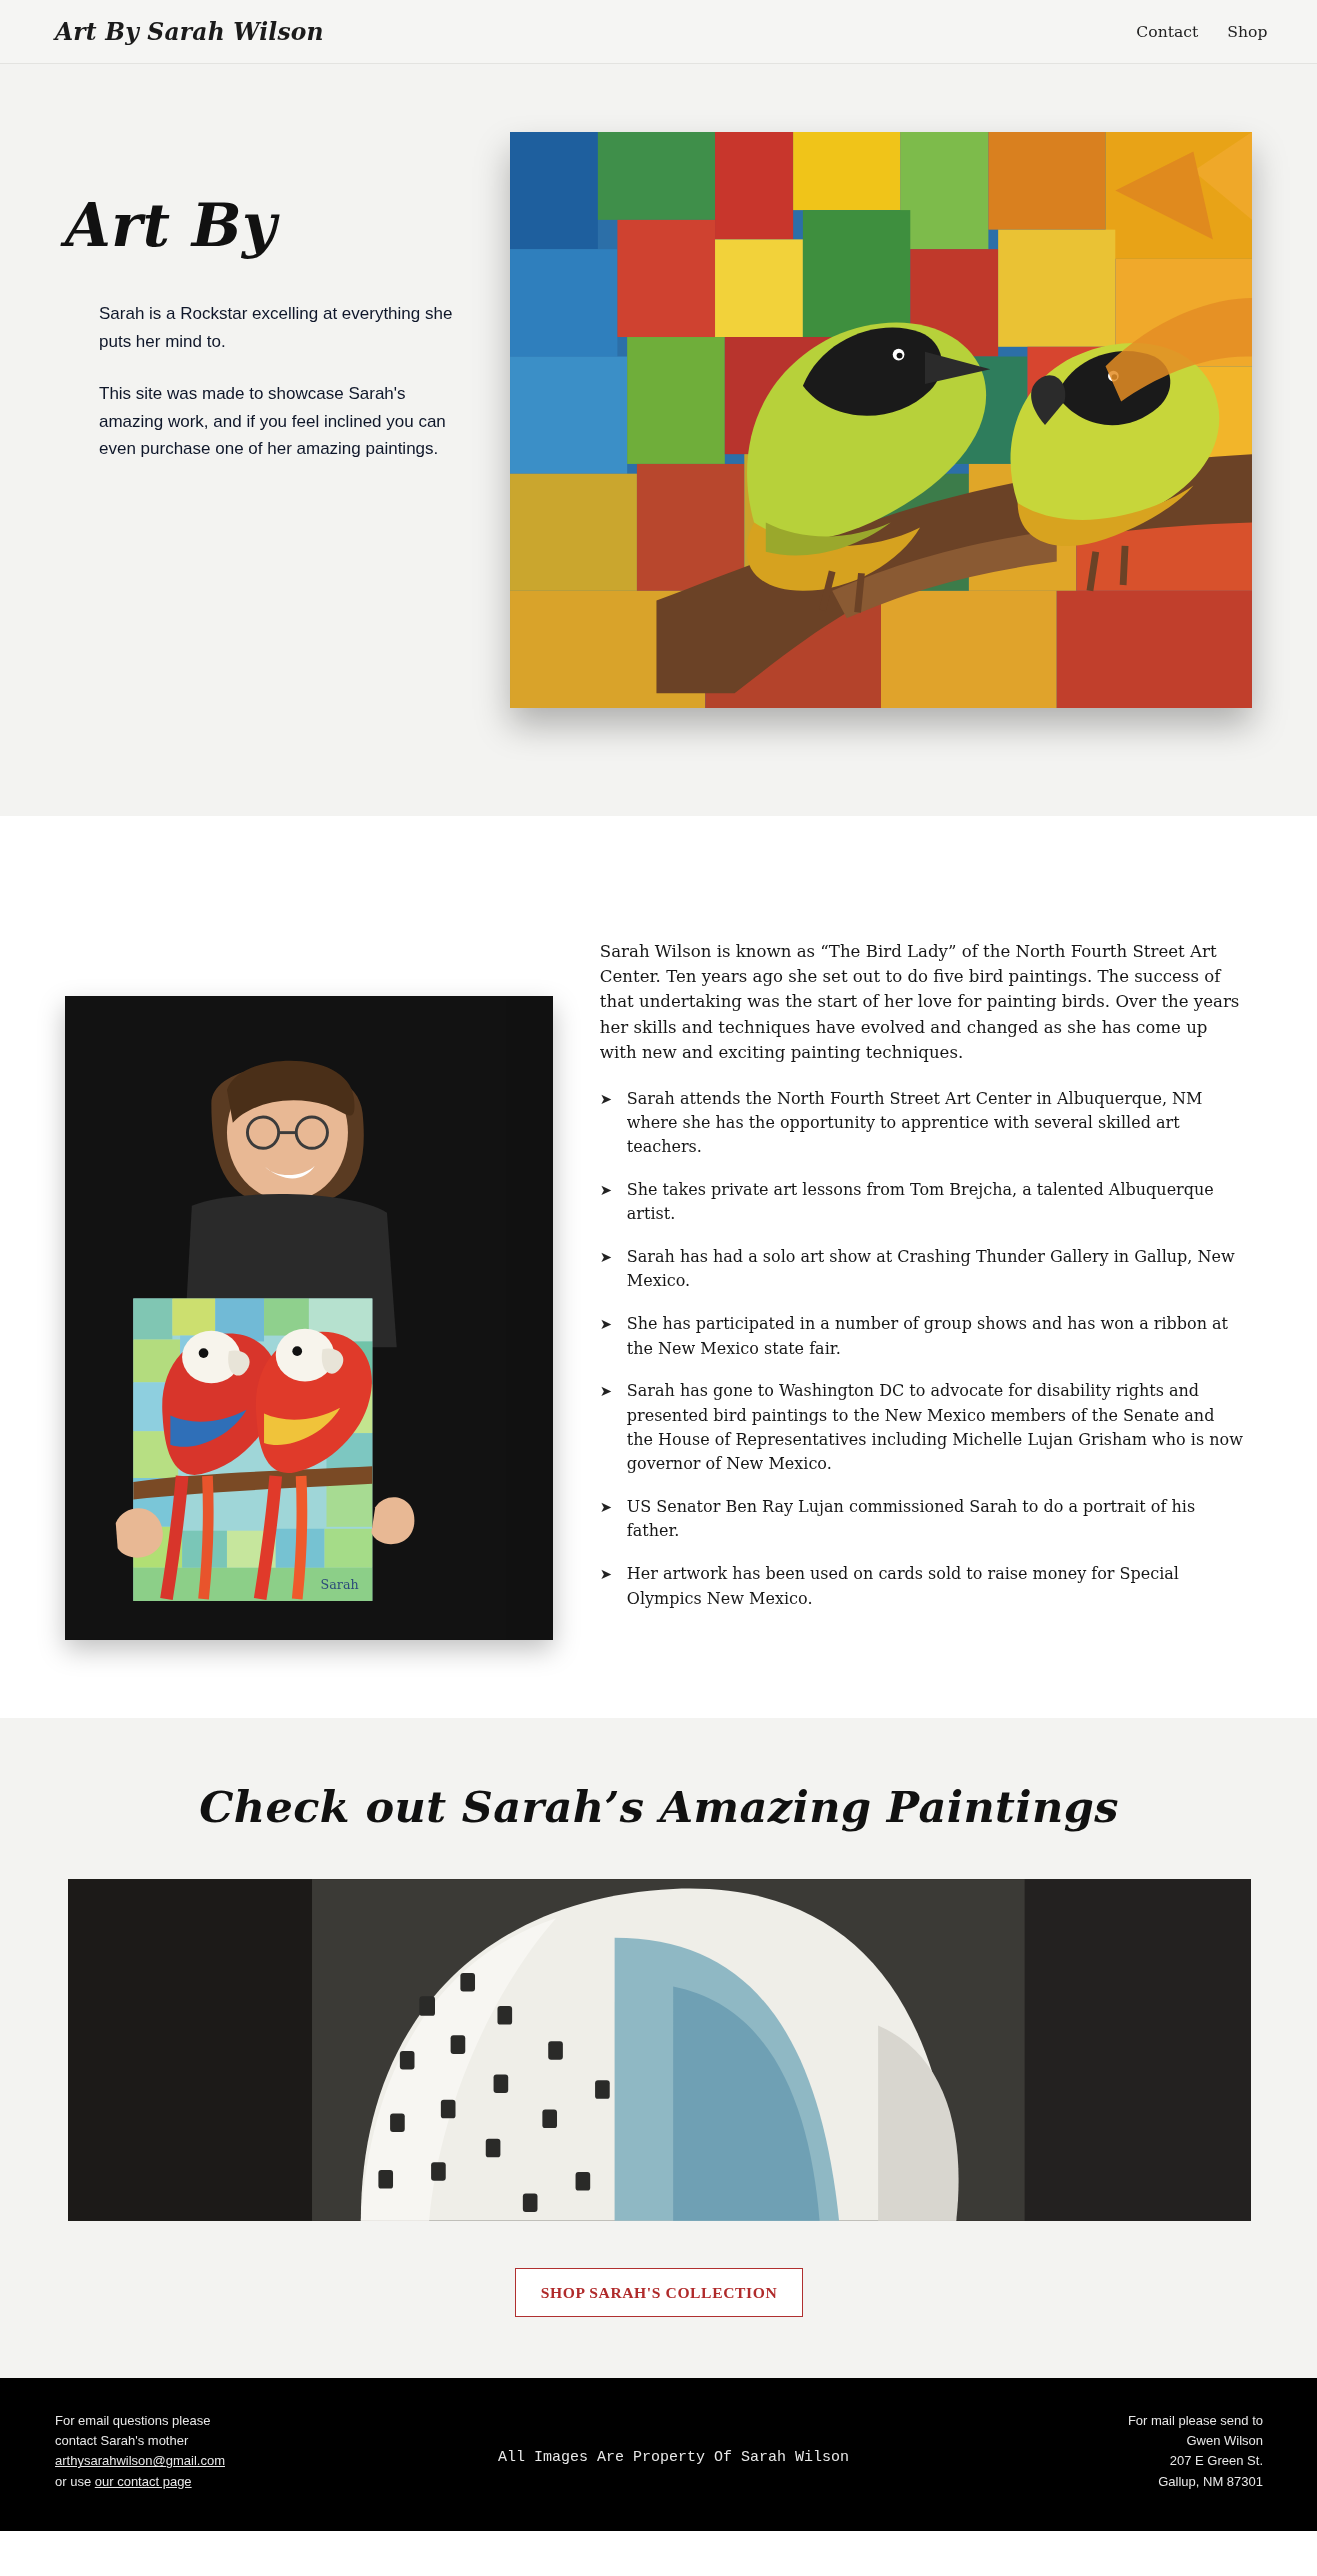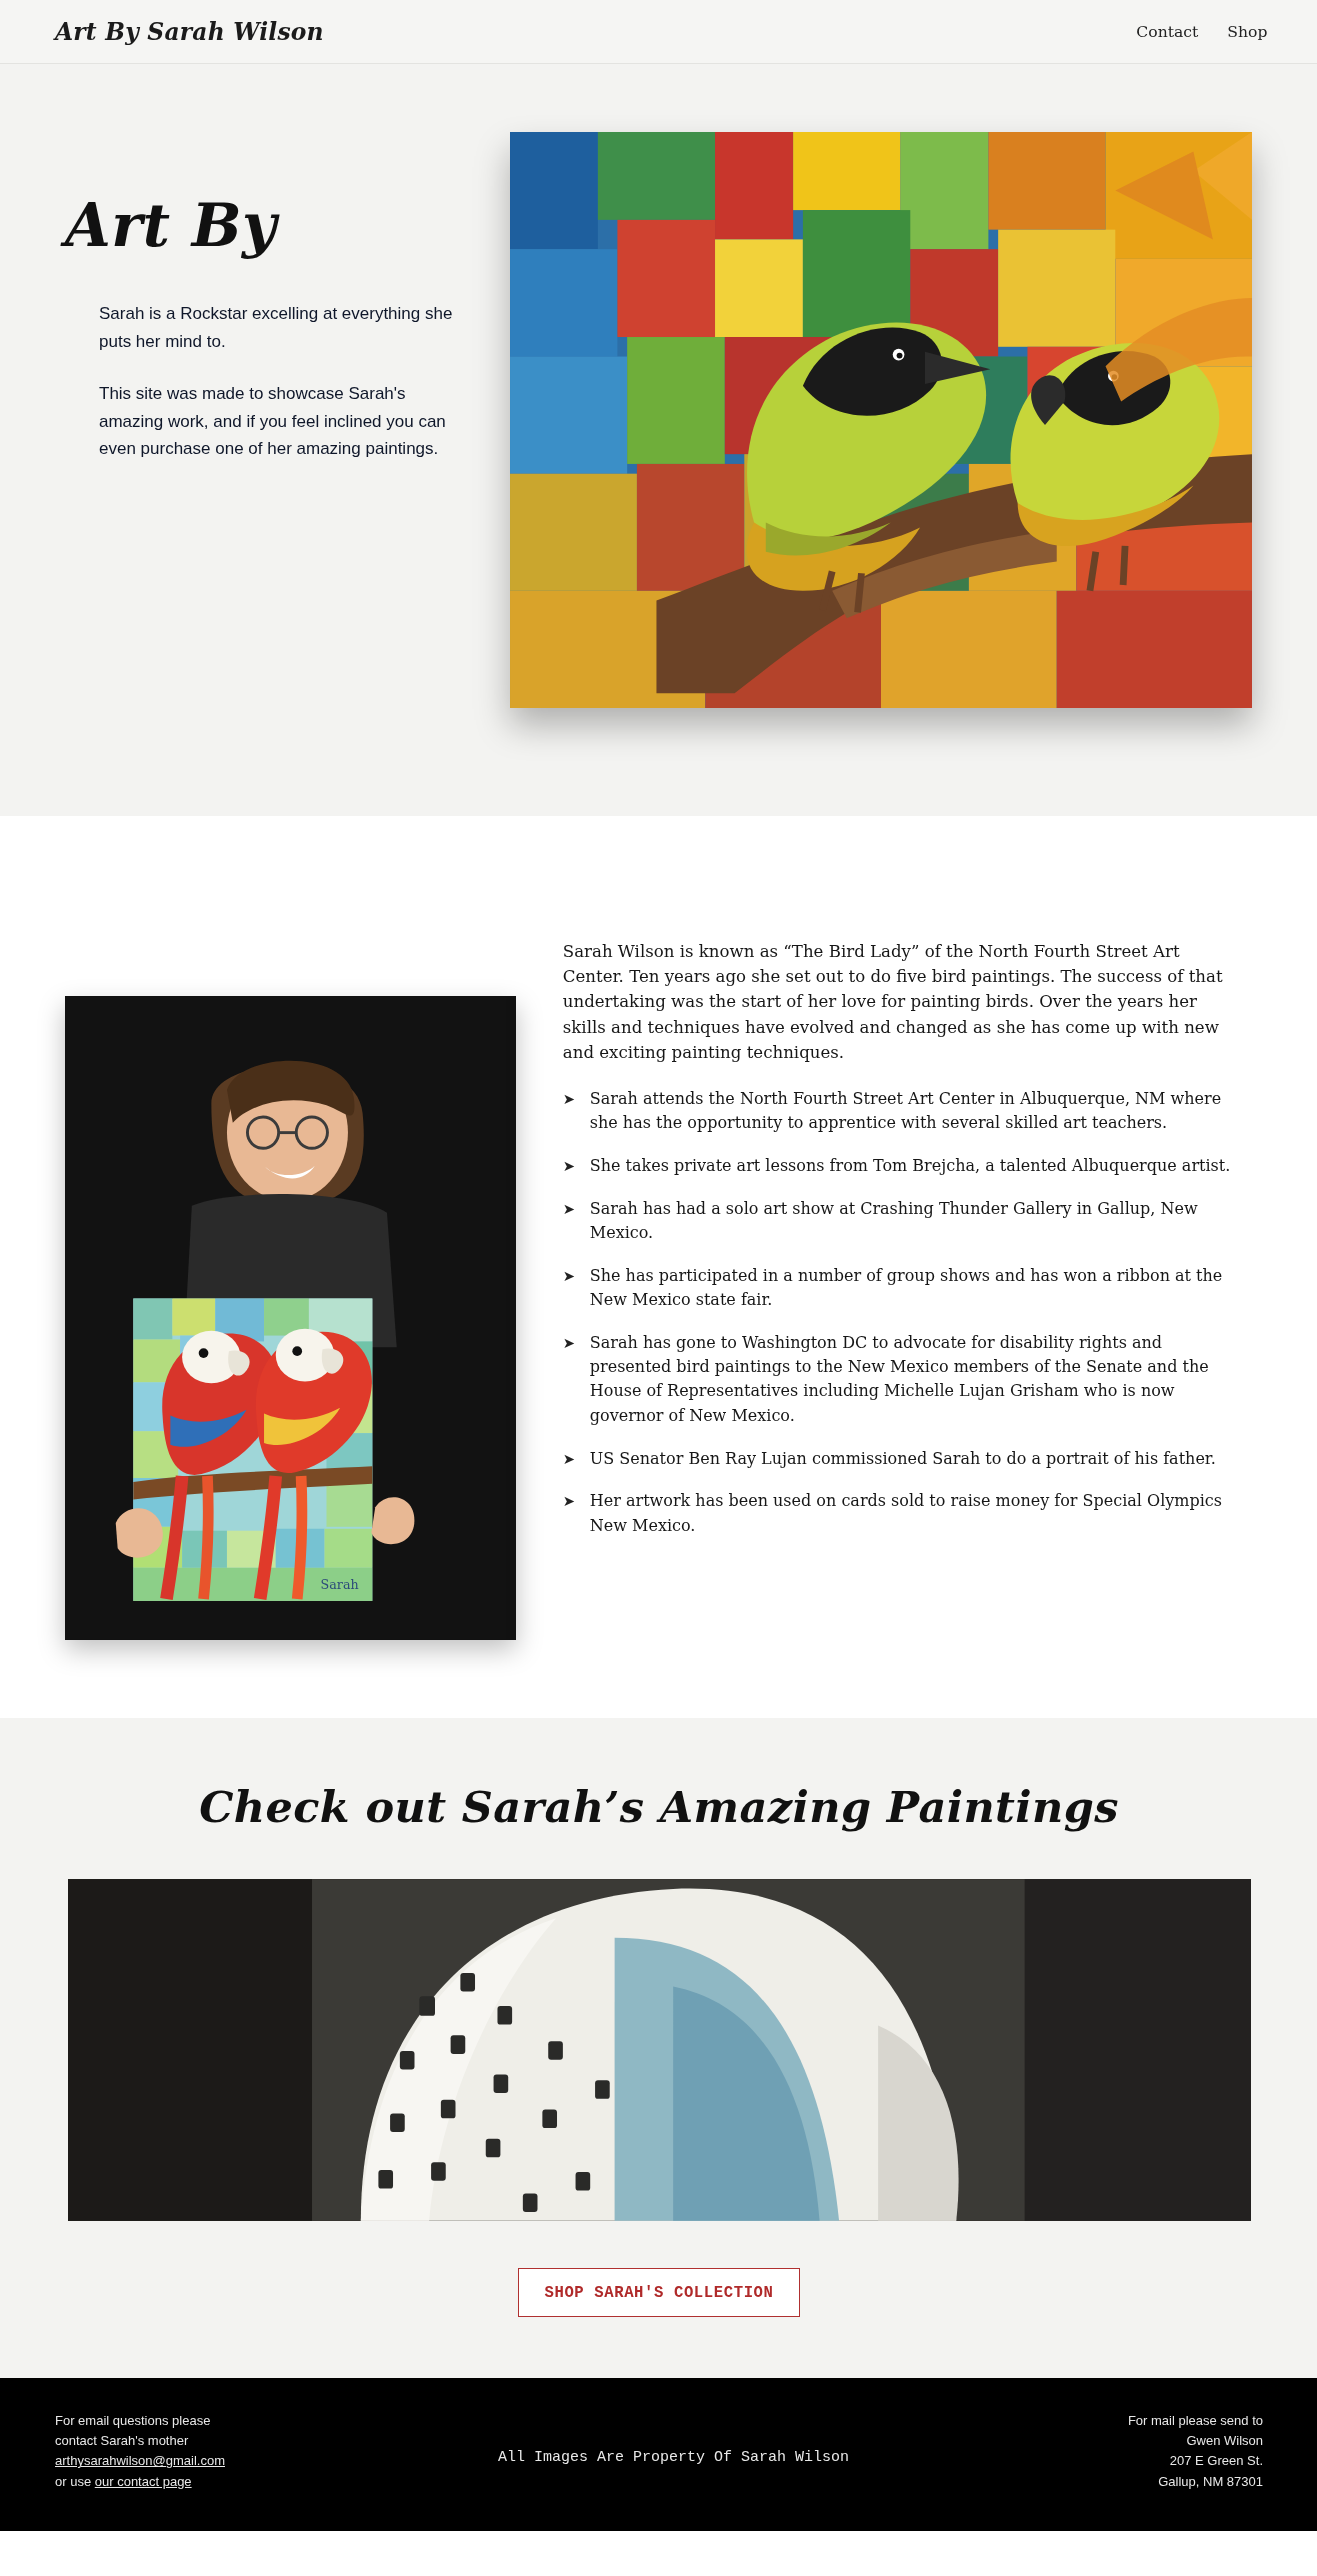--- a/index.html
+++ b/index.html
@@ -80,21 +80,21 @@
 
   
   .bio {
     background: #ffffff;
     padding: 94px 55px 78px 55px;
     display: flex;
     gap: 47px;
     align-items: flex-start;
   }
   .photo {
-    width: 451px;
+    width: 488px;
     height: 644px;
     margin-left: 9.8px;
     margin-top: 86px;
     box-shadow: 0 9.8px 25px rgba(0,0,0,.25);
     overflow: hidden;
     background: #111;
     flex: none;
   }
   .bio-text {
     flex: 1;
@@ -150,21 +150,21 @@
     display: inline-block;
     margin-top: 47px;
     border: 1px solid #b03030;
     background: #ffffff;
     color: #b02a2a;
     font-size: 15.6px;
     font-weight: 700;
     letter-spacing: 0.6px;
     padding: 14.6px 25px;
     cursor: pointer;
-    font-family: Liberation Mono, monospace;
+    font-family: Liberation Serif, serif;
   }
 
   
   .footer {
     background: #000000;
     color: #e8e8e8;
     padding: 33px 55px 39px 55px;
     display: flex;
     justify-content: space-between;
     align-items: flex-start;

